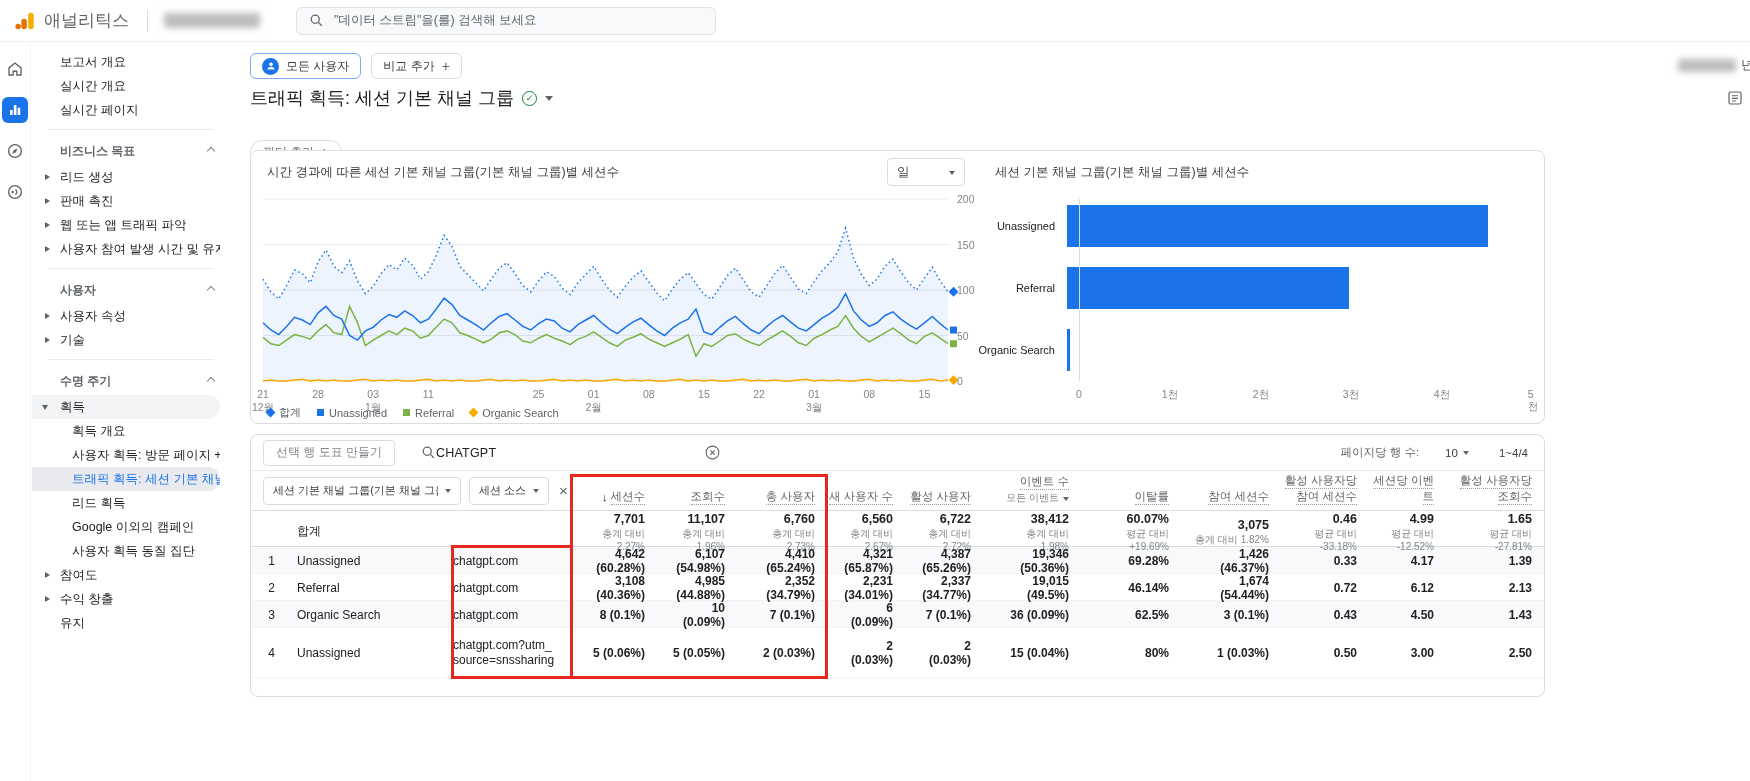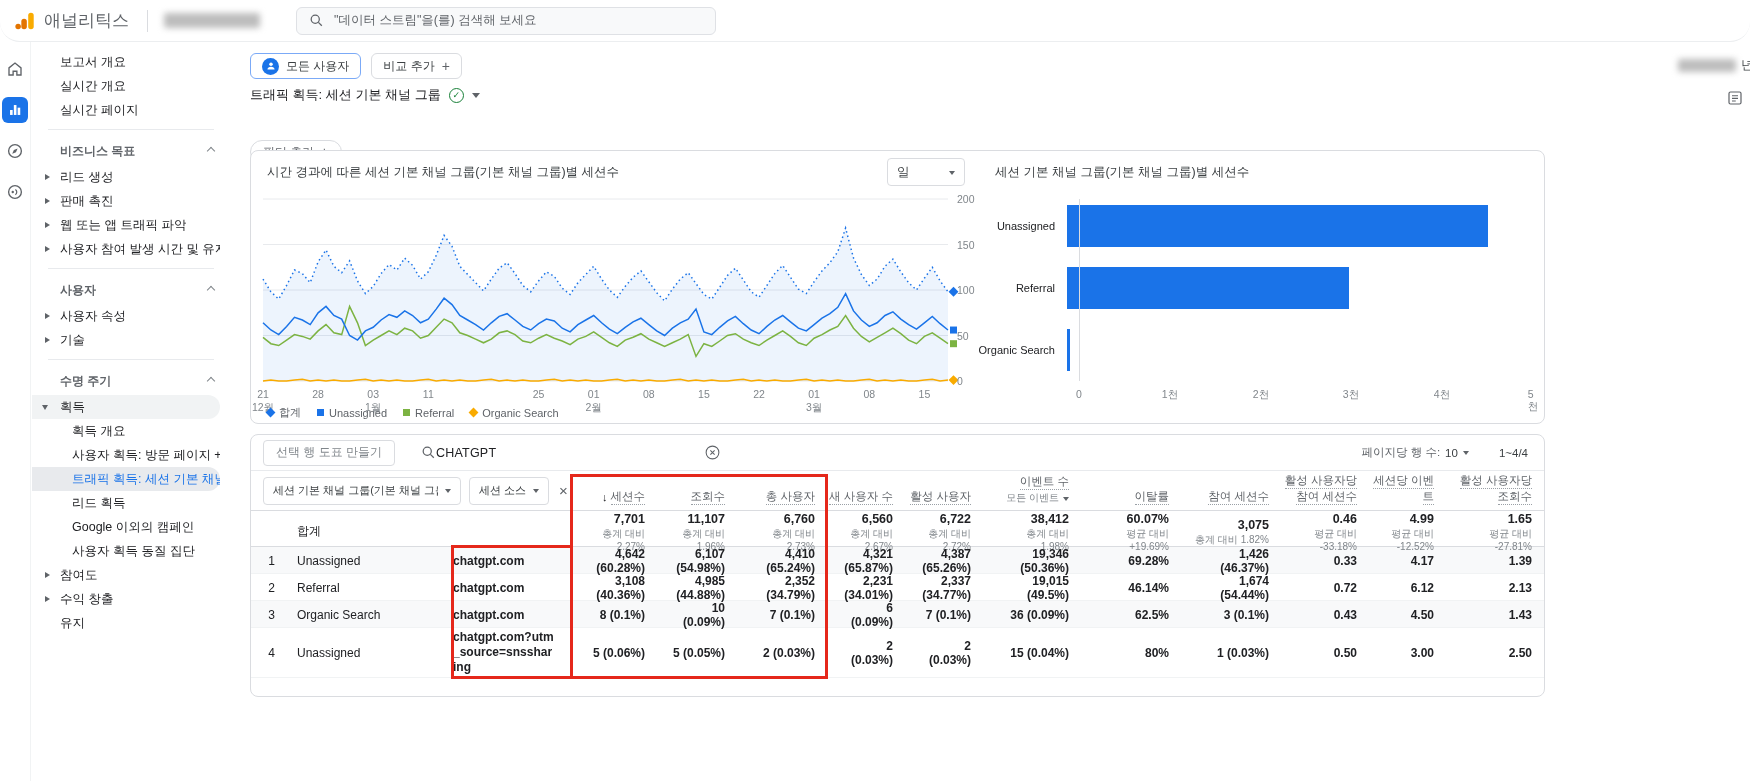--- a/index.html
+++ b/index.html
@@ -1,19 +1,19 @@
 <!DOCTYPE html>
 <html><head>
 <meta charset="utf-8">
 <style>
 *{margin:0;padding:0;box-sizing:border-box;}
 html,body{overflow:hidden;}
 body{width:1750px;height:781px;position:relative;background:#fff;color:#202124;font-family:"Liberation Sans","DejaVu Sans",sans-serif;}
 
-.topbar{position:absolute;top:0;left:0;width:100%;height:42px;display:flex;align-items:center;border-bottom:1px solid #eceef0;background:#fff;z-index:6;border-radius:20px;}
+.topbar{position:absolute;top:0;left:0;width:100%;height:42px;display:flex;align-items:center;border-bottom:1px solid #eceef0;background:#fff;z-index:6;}
 .logo-wrap{display:flex;align-items:center;gap:8px;padding-left:14px;cursor:pointer;}
 .app-name{font-size:17px;color:#5f6368;}
 .tb-divider{width:1px;height:22px;background:#dadce0;margin:0 16px 0 18px;}
 .blur-block{display:inline-block;background:#bdbdbd;border-radius:2px;filter:blur(3px);}
 .property-blur{width:96px;height:15px;}
 .date-blur{width:58px;height:13px;}
 .search-bar{margin-left:36px;width:420px;height:28px;border:1px solid #dfe1e5;background:#f8f9fa;border-radius:6px;display:flex;align-items:center;gap:10px;padding:0 12px;cursor:text;}
 .search-ph{font-size:12.5px;color:#5f6368;white-space:nowrap;}
 
 .rail{position:absolute;left:0;top:42px;width:31px;bottom:0;background:#fff;border-right:1px solid #f1f3f4;display:flex;flex-direction:column;align-items:center;padding-top:14px;gap:15px;z-index:5;}
@@ -34,21 +34,21 @@
 .nav-divider{height:1px;background:#e8eaed;margin:7px 16px;}
 
 .main{position:absolute;left:230px;top:42px;right:0;bottom:0;background:#fff;}
 .chips-row{position:absolute;left:20px;top:11px;display:flex;align-items:center;gap:10px;}
 .chip{display:flex;align-items:center;gap:7px;height:26px;padding:0 11px;border:1px solid #dadce0;border-radius:6px;background:#fff;font-size:12px;color:#3c4043;cursor:pointer;white-space:nowrap;}
 .chip-audience{border-color:#7baaf7;}
 .audience-ic{width:17px;height:17px;border-radius:50%;background:#1a73e8;display:flex;align-items:center;justify-content:center;flex:none;overflow:hidden;}
 .plus-sign{color:#5f6368;font-size:14px;line-height:1;}
 .date-range{position:absolute;left:1448px;top:15px;display:flex;align-items:center;gap:5px;font-size:12.5px;color:#3c4043;white-space:nowrap;}
 .title-row{position:absolute;left:20px;top:44px;display:flex;align-items:center;gap:8px;}
-.page-title{font-size:13px;font-weight:400;color:#202124;}
+.page-title{font-size:18px;font-weight:400;color:#202124;}
 .check-circle{width:15px;height:15px;border:1.5px solid #188038;color:#188038;border-radius:50%;font-size:9px;font-weight:700;display:flex;align-items:center;justify-content:center;}
 .caret-down{width:0;height:0;border:4px solid transparent;border-top:5px solid #5f6368;transform:translateY(2px);}
 .caret-down.sm{border-width:3.5px;border-top-width:4.5px;}
 .main-icons{position:absolute;left:1496px;top:47px;display:flex;gap:14px;}
 .icon-btn{cursor:pointer;display:flex;align-items:center;}
 .filter-chip{position:absolute;left:20px;top:79px;height:24px;border-radius:13px;font-size:12px;color:#5f6368;display:flex;align-items:center;gap:6px;padding:0 12px;border:1px solid #dadce0;cursor:pointer;background:#fff;margin-top:19px;}
 
 .charts-card{position:absolute;left:20px;top:108px;width:1295px;height:274px;border:1px solid #dadce0;border-radius:8px;background:#fff;padding-left:36px;}
 .ts-title{position:absolute;left:16px;top:13px;font-size:12.5px;color:#3c4043;}
 .granularity{position:absolute;left:636px;top:7px;width:78px;height:28px;border:1px solid #dadce0;border-radius:4px;display:flex;align-items:center;justify-content:space-between;padding:0 9px;font-size:12.5px;color:#3c4043;cursor:pointer;background:#fff;}
@@ -70,21 +70,21 @@
 .bar-baseline{position:absolute;left:828px;top:48px;width:1px;height:182px;background:#dadce0;}
 .bar-axis{position:absolute;left:828px;top:237px;width:454px;height:14px;font-size:10.5px;color:#80868b;}
 .bar-axis span{position:absolute;transform:translateX(-50%);}
 
 .table-card{position:absolute;left:20px;top:392px;width:1295px;height:263px;border:1px solid #dadce0;border-radius:8px;background:#fff;}
 .table-controls{height:36px;display:flex;align-items:center;padding:0 12px;border-bottom:1px solid #e8eaed;}
 .mkchart-btn{height:26px;display:flex;align-items:center;padding:0 12px;border:1px solid #dadce0;border-radius:4px;font-size:12px;color:#80868b;cursor:default;white-space:nowrap;background:#fff;}
 .search-group{display:flex;align-items:center;gap:0;margin-left:26px;width:300px;}
 .search-value{flex:1;font-size:12.5px;color:#202124;letter-spacing:.2px;}
 .controls-right{margin-left:auto;display:flex;align-items:center;font-size:11.5px;color:#5f6368;}
-.rpp-select{display:flex;align-items:center;gap:5px;margin-left:5px;color:#3c4043;cursor:pointer;}
+.rpp-select{display:flex;align-items:center;gap:5px;margin-left:26px;color:#3c4043;cursor:pointer;}
 .pagination{margin-left:30px;margin-right:4px;color:#3c4043;}
 .t-row{display:grid;grid-template-columns:34px 168px 118px 86px 80px 90px 78px 78px 98px 100px 100px 88px 77px 98px;}
 .t-head{height:40px;border-bottom:1px solid #dadce0;}
 .dims{grid-column:1/4;display:flex;align-items:center;gap:8px;padding-left:12px;align-self:center;}
 .dim-chip{height:28px;max-width:198px;display:flex;align-items:center;gap:7px;padding:0 9px;border:1px solid #dadce0;border-radius:4px;font-size:11px;color:#3c4043;cursor:pointer;overflow:hidden;white-space:nowrap;}
 .dim-chip span{overflow:hidden;}
 .dim-x{font-size:15px;color:#5f6368;cursor:pointer;padding:0 2px;}
 .head-cell{display:flex;flex-direction:column;align-items:flex-end;justify-content:flex-end;padding:0 12px 5px 0;cursor:pointer;}
 .h-line{display:flex;align-items:center;gap:3px;line-height:1.3;text-align:right;}
 .sort-arrow{font-size:11px;color:#202124;}
@@ -94,21 +94,21 @@
 .total-label{grid-column:2/4;font-size:12px;padding-left:12px;}
 .num-cell{text-align:right;padding-right:12px;margin-left:14px;}
 .t-total .num-cell{padding-top:1px;}
 .tv{font-size:12.5px;font-weight:700;}
 .tsub{font-size:10px;color:#80868b;margin-top:1px;font-weight:400;}
 .t-data{border-bottom:1px solid #f1f3f4;align-items:center;font-size:12px;height:27px;}
 .t-data.tall{height:50px;}
 .t-data.alt{background:#f8f9fa;}
 .rownum{text-align:right;padding-right:10px;}
 .chan-cell{padding-left:12px;}
-.src-cell{font-weight:700;word-break:break-all;line-height:1.25;padding-right:16px;}
+.src-cell{font-weight:400;word-break:break-all;line-height:1.25;padding-right:16px;}
 .mv{font-weight:700;}
 .anno{position:absolute;border:3px solid #e5281b;z-index:4;pointer-events:none;}
 .anno-source{left:200px;top:110px;width:122px;height:134px;}
 .anno-metrics{left:319px;top:39px;width:258px;height:205px;}
 </style>
 </head>
 <body>
 
 <div class="page">
 

